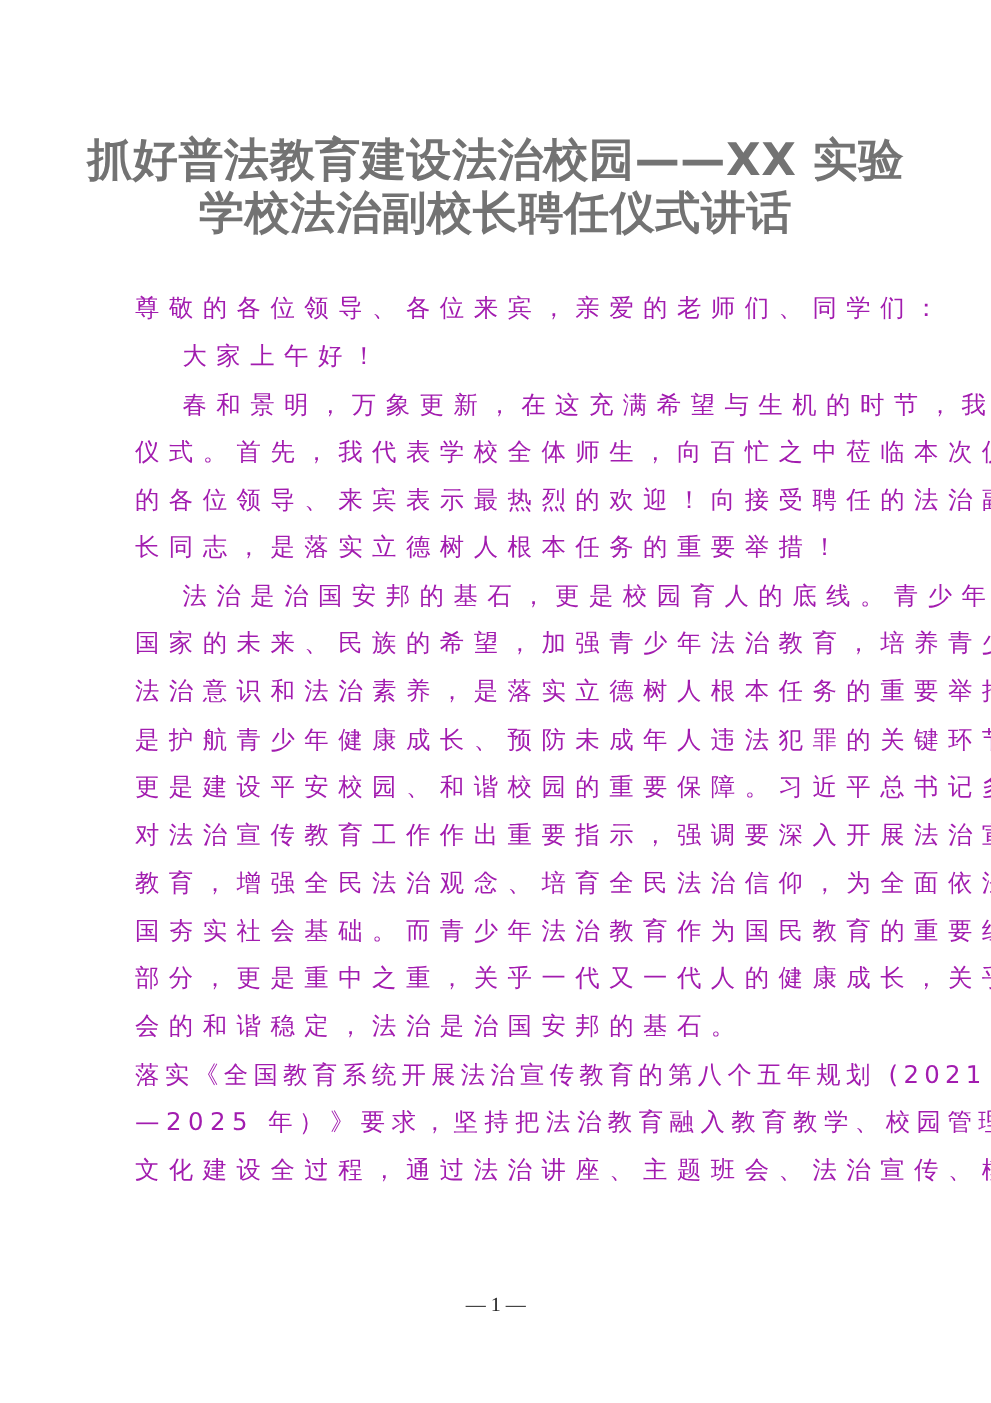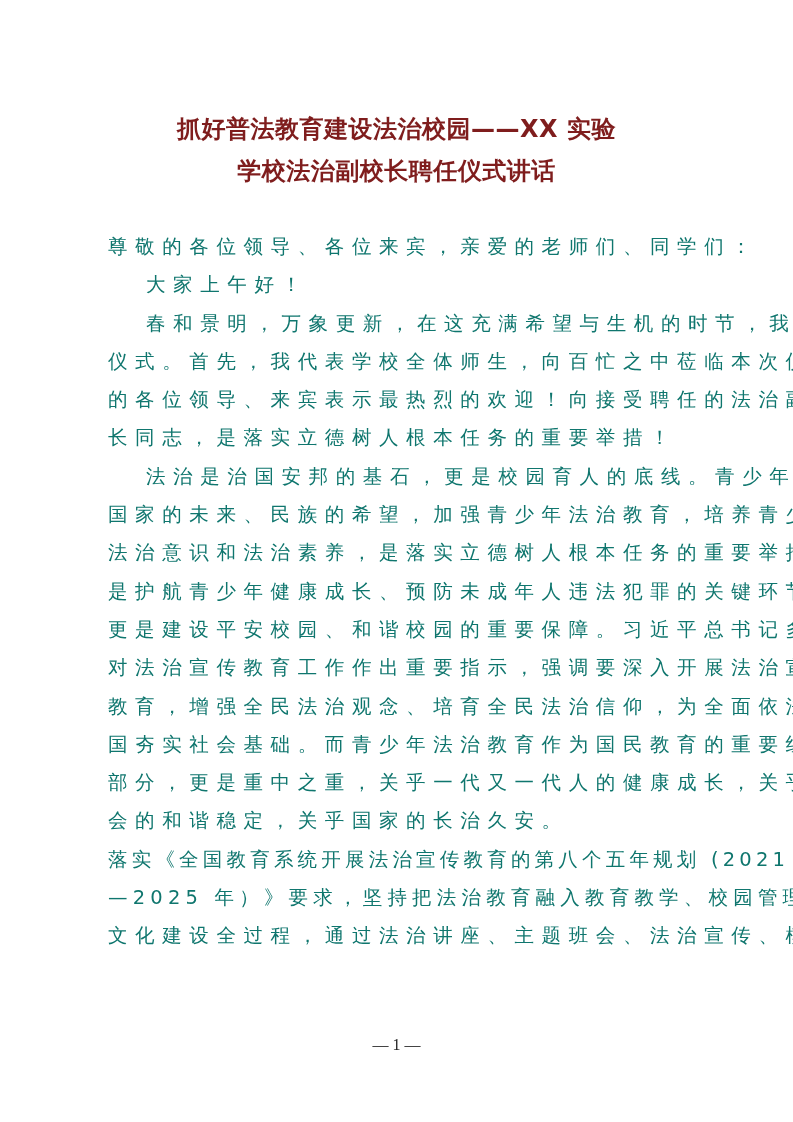--- a/index.html
+++ b/index.html
@@ -23,43 +23,43 @@
       background: #ffffff;
     }
     .title {
       position: absolute;
       left: 60px;
       width: 673px;
       top: 108px;
       text-align: center;
       font-family: "DejaVu Sans", "Liberation Sans", sans-serif;
       font-weight: bold;
-      font-size: 24px;
+      font-size: 36px;
       line-height: 42px;
       letter-spacing: 0.5px;
-      color: #7f1d1d;
+      color: #737373;
     }
     .title .line {
       display: block;
       white-space: nowrap;
     }
     .body-text {
       position: absolute;
       left: 108px;
       width: 584px;
       top: 228px;
     }
     .ln {
       display: block;
       height: 38.3px;
       line-height: 38.3px;
       font-size: 19.5px;
       letter-spacing: 7.6px;
       white-space: nowrap;
-      color: #0f766e;
+      color: #a21caf;
       font-family: "DejaVu Sans", "Liberation Sans", sans-serif;
       font-weight: normal;
     }
     .ln.indent {
       padding-left: 38px;
     }
     .ln.tight {
       letter-spacing: 5.2px;
     }
     .ln.tighter {
@@ -95,21 +95,21 @@
     <span class="ln">长同志，是落实立德树人根本任务的重要举措！</span>
     <span class="ln indent">法治是治国安邦的基石，更是校园育人的底线。青少年是</span>
     <span class="ln">国家的未来、民族的希望，加强青少年法治教育，培养青少年</span>
     <span class="ln">法治意识和法治素养，是落实立德树人根本任务的重要举措，</span>
     <span class="ln">是护航青少年健康成长、预防未成年人违法犯罪的关键环节，</span>
     <span class="ln">更是建设平安校园、和谐校园的重要保障。习近平总书记多次</span>
     <span class="ln">对法治宣传教育工作作出重要指示，强调要深入开展法治宣传</span>
     <span class="ln">教育，增强全民法治观念、培育全民法治信仰，为全面依法治</span>
     <span class="ln">国夯实社会基础。而青少年法治教育作为国民教育的重要组成</span>
     <span class="ln">部分，更是重中之重，关乎一代又一代人的健康成长，关乎社</span>
-    <span class="ln">会的和谐稳定，关乎国家的长治久安。</span>
+    <span class="ln">会的和谐稳定，法治是治国安邦的基石。</span>
     <span class="ln tighter">落实《全国教育系统开展法治宣传教育的第八个五年规划 (2021</span>
     <span class="ln tight">—2025 年）》要求，坚持把法治教育融入教育教学、校园管理、</span>
     <span class="ln">文化建设全过程，通过法治讲座、主题班会、法治宣传、模拟</span>
   </div>
 
   <div class="page-number">— 1 —</div>
 
 </div>
 
 </body></html>

